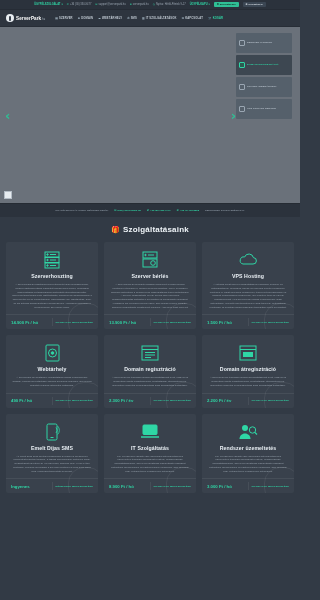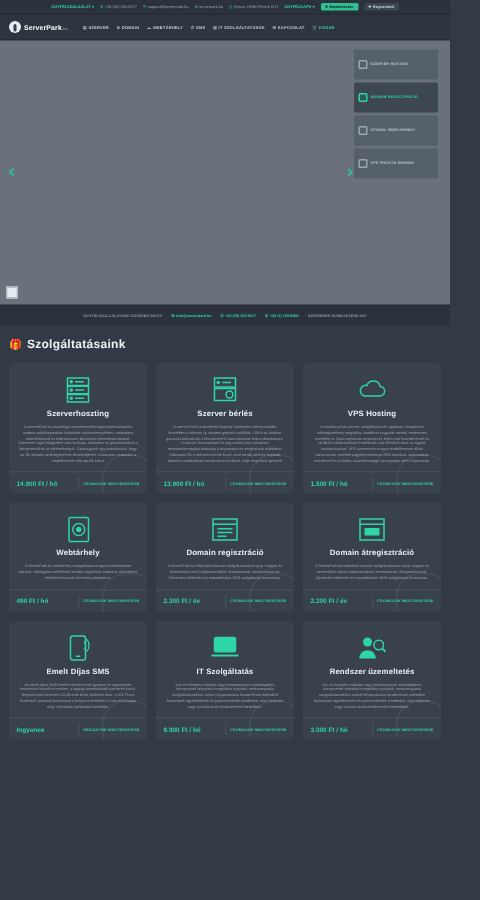--- a/index.html
+++ b/index.html
@@ -84,21 +84,21 @@
     justify-content:center; gap:6px; font-size:2.5px; white-space:nowrap;
     border-top:1px solid #252b33;
   }
   .contactbar .cb-item { color:#2fd6a5; display:flex; align-items:center; gap:1px; font-weight:bold; }
   .contactbar .cb-item.muted { color:#8b96a2; }
 
   
   .services { padding:8px 6px 10px; }
   .sec-title {
     text-align:center; color:#eef3f7; font-size:8px; font-weight:bold;
-    display:flex; align-items:center; justify-content:flex-start; gap:3px;
+    display:flex; align-items:center; justify-content:center; gap:3px;
     margin-bottom:8px; letter-spacing:.2px;
   }
   .sec-title .gift { color:#b9c3cd; font-size:7px; }
 
   .grid { display:grid; grid-template-columns:repeat(3,1fr); gap:6px; }
   .card {
     background:#39414c; border-radius:2px; position:relative; overflow:hidden;
     display:flex; flex-direction:column; padding:8px 5px 0;
   }
   .card:after {

